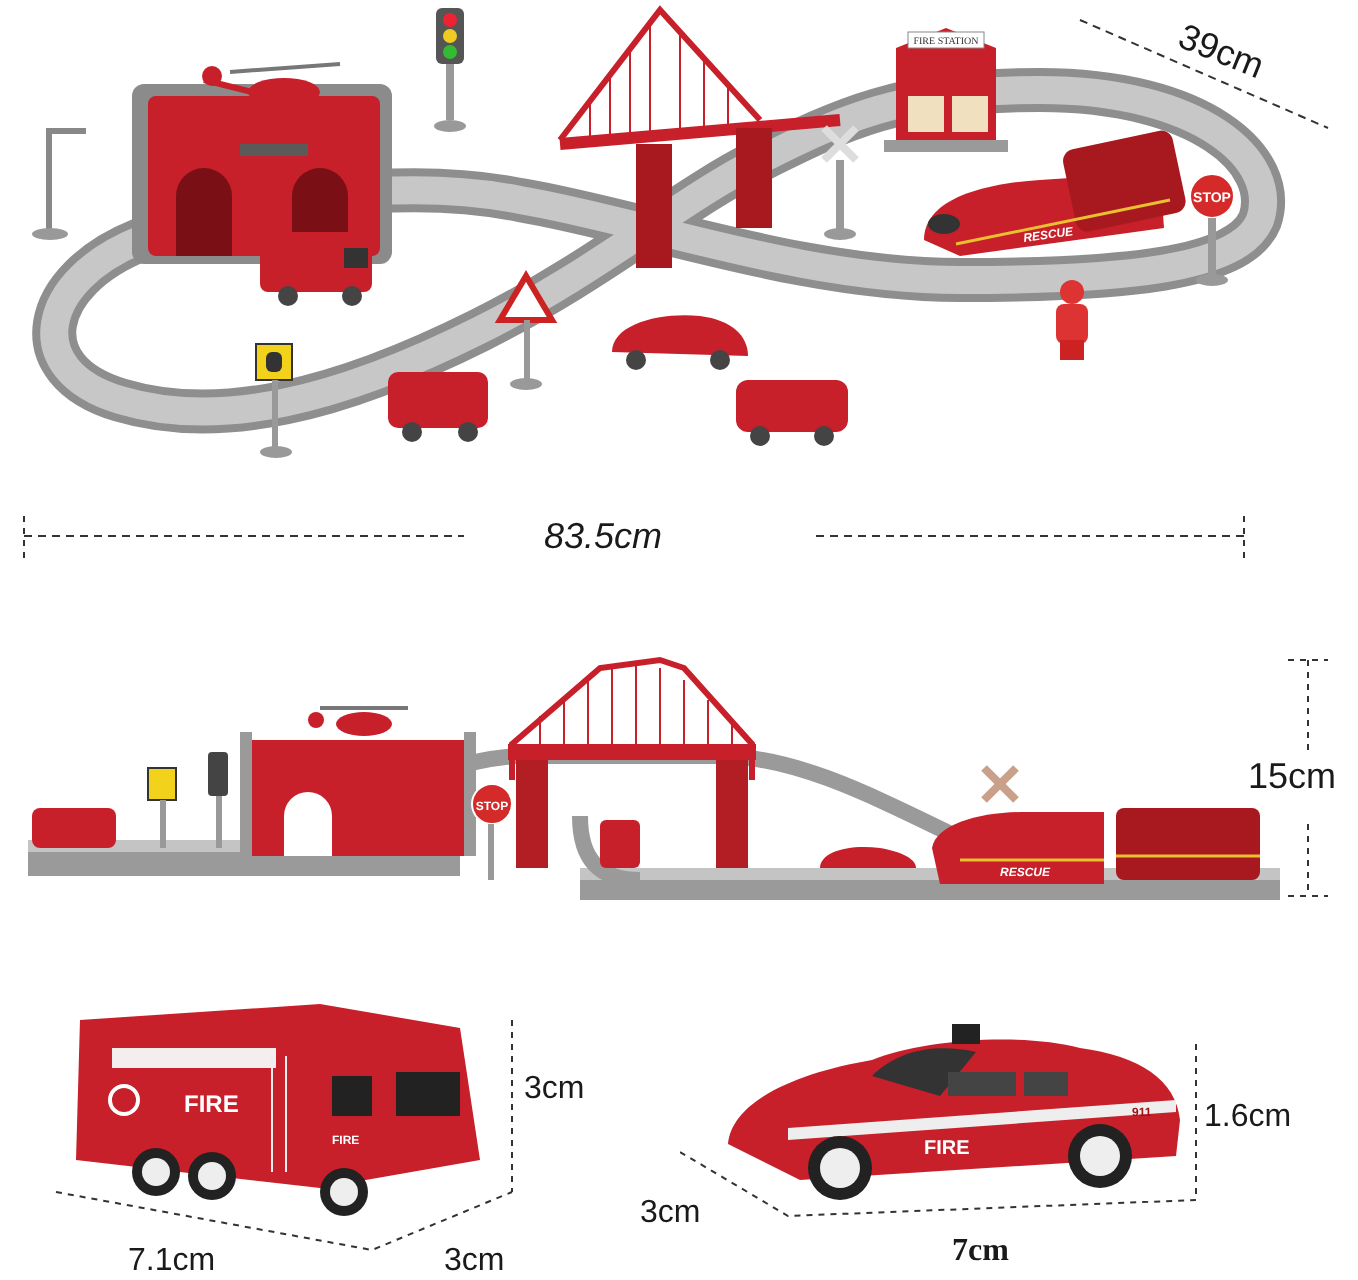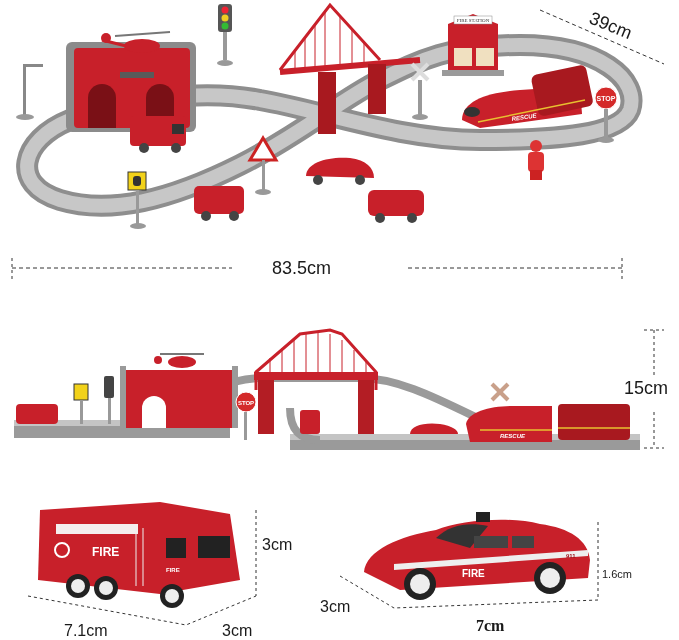--- a/index.html
+++ b/index.html
@@ -150,21 +150,21 @@
   </svg>
   <span class="dim-label" style="left:594px;top:8px;font-size:18px;transform:rotate(22deg);transform-origin:left top;">39cm</span>
 </div>
 
 <svg width="679" height="300" viewBox="0 0 679 300" style="top:0;">
   <line x1="12" y1="258" x2="12" y2="280" stroke="#333" stroke-dasharray="3,3"></line>
   <line x1="622" y1="258" x2="622" y2="280" stroke="#333" stroke-dasharray="3,3"></line>
   <line x1="12" y1="268" x2="232" y2="268" stroke="#333" stroke-dasharray="4,3"></line>
   <line x1="408" y1="268" x2="622" y2="268" stroke="#333" stroke-dasharray="4,3"></line>
 </svg>
-<span class="dim-label" style="left:272px;top:258px;font-size:18px;">83.5cm</span>
+<span class="dim-label" style="left:272px;top:258px;font-size:18px;font-style:italic;">83.5cm</span>
 
 <div class="abs" style="left:0;top:320px;width:594px;height:140px;">
   <svg width="679" height="140" viewBox="0 0 679 140">
 
     <path d="M14,104 L230,104 L230,118 L14,118 Z" fill="#9a9a9a"></path>
     <path d="M14,100 L230,100 L230,106 L14,106 Z" fill="#c4c4c4"></path>
     <path d="M290,118 L640,118 L640,130 L290,130 Z" fill="#9a9a9a"></path>
     <path d="M290,114 L640,114 L640,120 L290,120 Z" fill="#c4c4c4"></path>
 
     <path d="M150,100 C200,70 230,60 258,58 L360,58 C400,58 440,80 490,104" fill="none" stroke="#9a9a9a" stroke-width="8"></path>
@@ -268,16 +268,16 @@
     <text x="226" y="78" font-size="6" fill="#a0121a" font-weight="bold">911</text>
     <circle cx="80" cy="104" r="16" fill="#222"></circle>
       <circle cx="80" cy="104" r="10" fill="#eee"></circle>
     <circle cx="210" cy="98" r="16" fill="#222"></circle>
       <circle cx="210" cy="98" r="10" fill="#eee"></circle>
     <g stroke="#333" stroke-dasharray="3,3" fill="none">
       <line x1="258" y1="42" x2="258" y2="120"></line>
       <path d="M0,96 L54,128 L258,120"></path>
     </g>
   </svg>
-  <span class="dim-label" style="left:262px;top:70px;font-size:11px;margin-top:18px;">1.6cm</span>
+  <span class="dim-label" style="left:262px;top:70px;font-size:16px;">1.6cm</span>
   <span class="dim-label" style="left:-20px;top:118px;font-size:16px;">3cm</span>
   <span class="dim-label bold" style="left:136px;top:137px;font-size:16px;">7cm</span>
 </div>
 
 </body></html>

